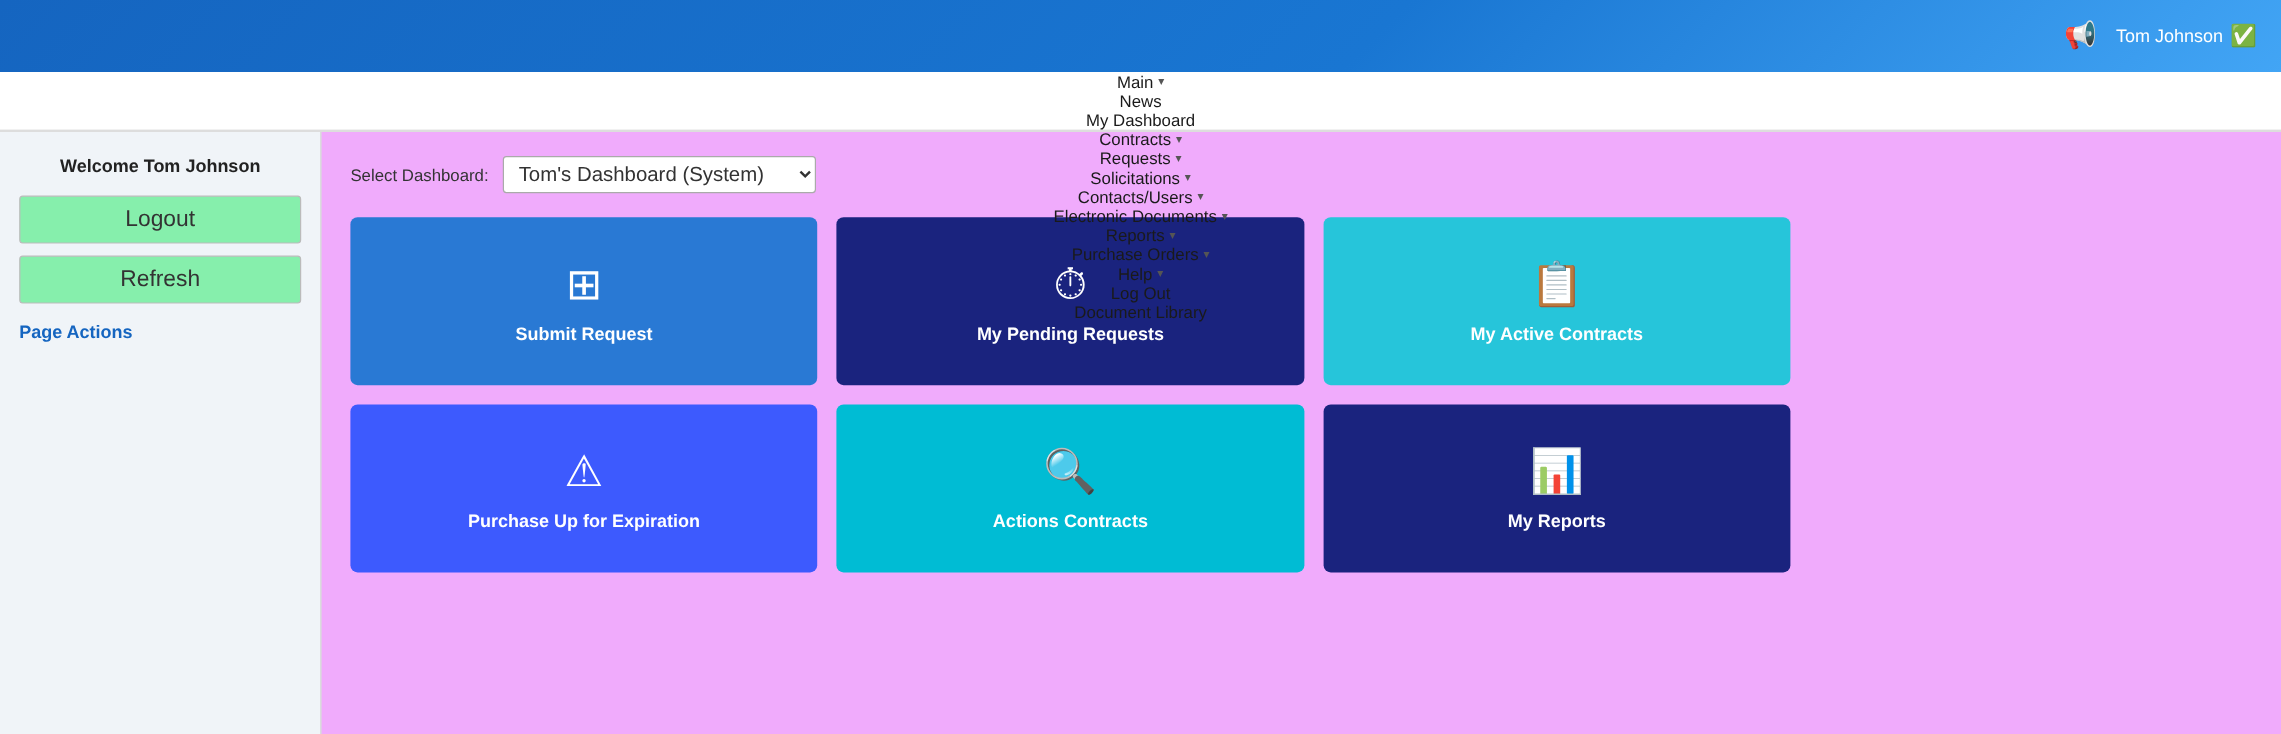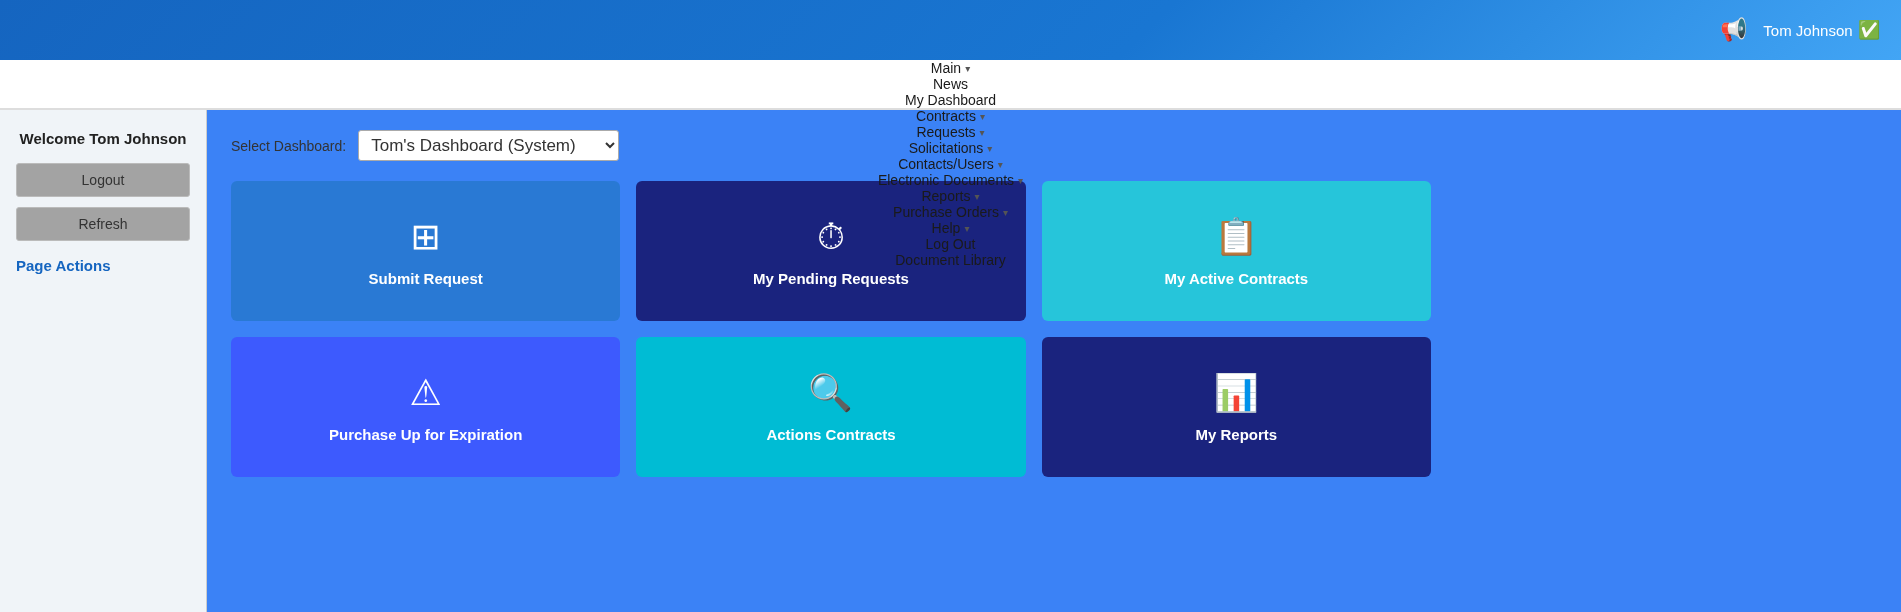--- a/index.html
+++ b/index.html
@@ -62,58 +62,58 @@
     }
 
     
     .main-layout {
       display: flex;
       height: calc(612px - 110px);
     }
 
     
     .sidebar {
-      width: 207px;
+      width: 268px;
       background: #f0f4f8;
       border-right: 1px solid #ccc;
       padding: 20px 16px;
       flex-shrink: 0;
     }
     .sidebar .welcome-text {
       font-size: 15px;
       font-weight: bold;
       color: #222;
       margin-bottom: 16px;
       text-align: center;
     }
     .sidebar .sidebar-btn {
       display: block;
       width: 100%;
       padding: 8px 12px;
       margin-bottom: 10px;
-      background: #a3a3a3;
+      background: #86efac;
       border: 1px solid #bbb;
       border-radius: 3px;
-      font-size: 14px;
+      font-size: 19px;
       color: #333;
       cursor: pointer;
       text-align: center;
     }
     .sidebar .page-actions-title {
       color: #1565c0;
       font-size: 15px;
       font-weight: bold;
       margin-top: 16px;
     }
 
     
     .content-area {
       flex: 1;
       padding: 20px 24px;
-      background: #3b82f6;
+      background: #f0abfc;
       overflow-y: auto;
     }
 
     
     .dashboard-select-row {
       display: flex;
       align-items: center;
       gap: 12px;
       margin-bottom: 20px;
     }

